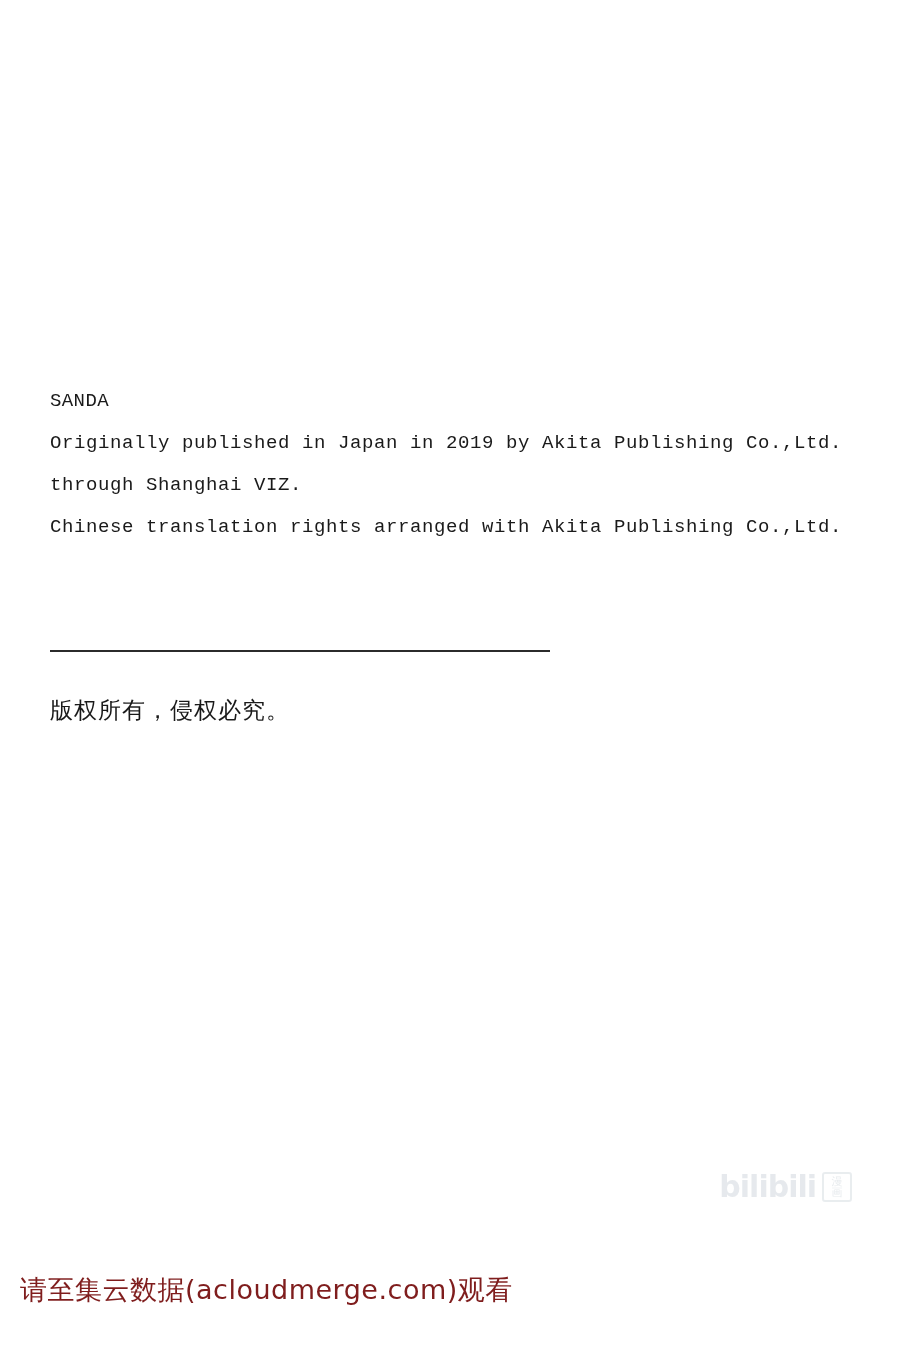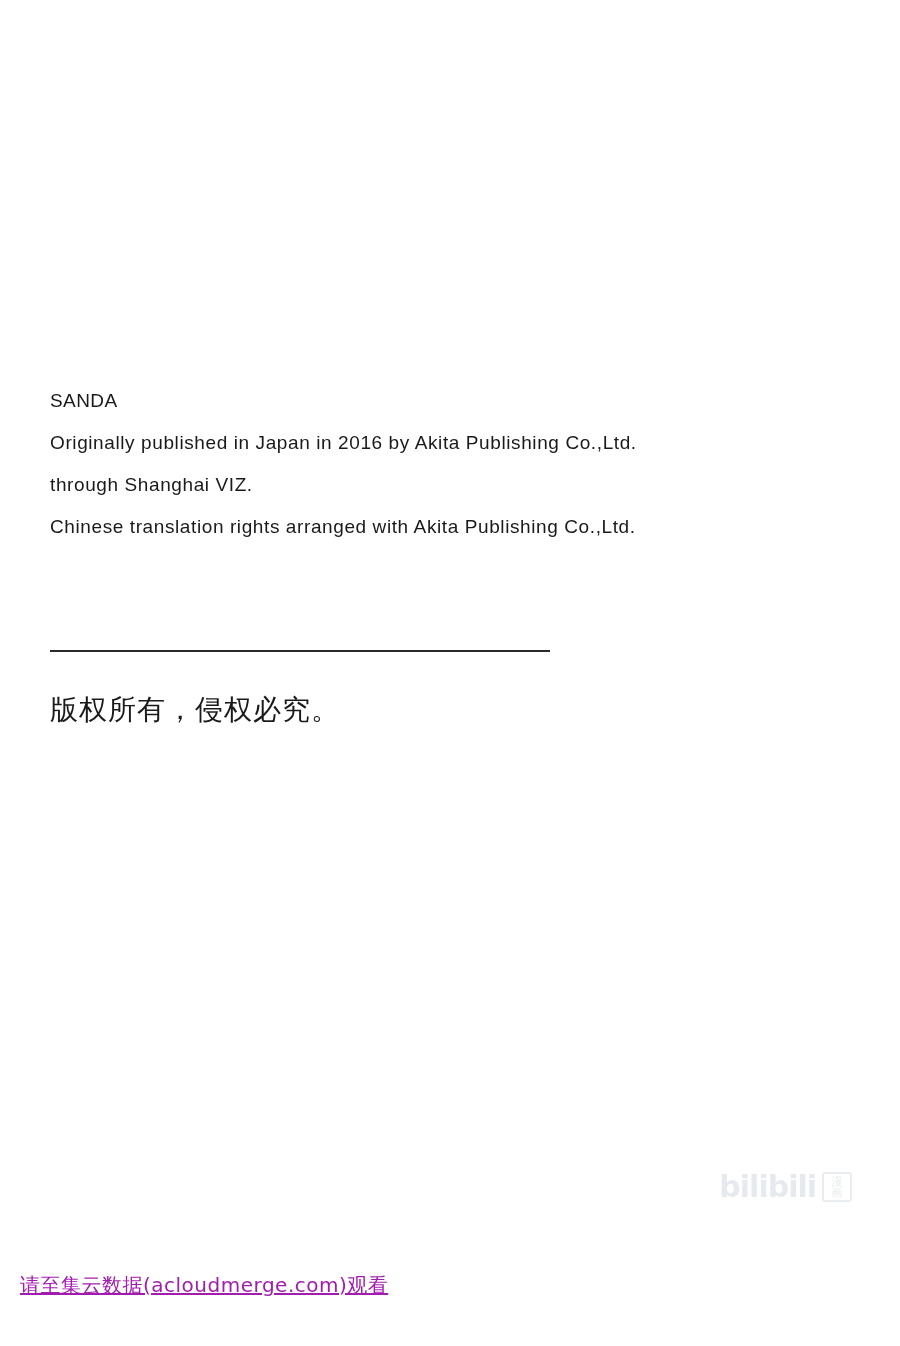--- a/index.html
+++ b/index.html
@@ -19,21 +19,21 @@
     inset: 0;
     background: #ffffff;
   }
   .copyright-block {
     position: absolute;
     left: 50px;
     top: 380px;
     width: 800px;
   }
   .cr-line {
-    font-family: Liberation Sans, sans-serif;
+    font-family: Liberation Mono, monospace;
     font-size: 19px;
     line-height: 42px;
     color: #1a1a1a;
     letter-spacing: 0.6px;
     white-space: pre;
   }
   .cr-line.title {
     letter-spacing: 0.4px;
   }
   .divider {
@@ -42,21 +42,21 @@
     top: 650px;
     width: 500px;
     height: 2px;
     background: #2b2b2b;
   }
   .rights-note {
     position: absolute;
     left: 50px;
     top: 690px;
     font-family: "DejaVu Sans", sans-serif;
-    font-size: 28px;
+    font-size: 23px;
     line-height: 40px;
     color: #1a1a1a;
     letter-spacing: 1px;
   }
   .watermark-brand {
     position: absolute;
     right: 48px;
     top: 1172px;
     display: flex;
     align-items: flex-start;
@@ -85,35 +85,34 @@
     font-size: 11px;
     line-height: 11px;
     margin-bottom: 2px;
   }
   .wm-badge span { display: block; }
   .promo-text {
     position: absolute;
     left: 20px;
     top: 1272px;
     font-family: "DejaVu Sans", sans-serif;
-    font-size: 20px;
-    color: #a21caf;
+    font-size: 27px;
+    color: #7f1d1d;
     letter-spacing: 0.5px;
     white-space: nowrap;
-    text-decoration: underline;
   }
 </style>
 </head>
 <body>
 
 <div class="page">
 
   <div class="copyright-block">
     <div class="cr-line title">SANDA</div>
-    <div class="cr-line">Originally published in Japan in 2016 by Akita Publishing Co.,Ltd.</div>
+    <div class="cr-line">Originally published in Japan in 2019 by Akita Publishing Co.,Ltd.</div>
     <div class="cr-line">through Shanghai VIZ.</div>
     <div class="cr-line">Chinese translation rights arranged with Akita Publishing Co.,Ltd.</div>
   </div>
 
   <div class="divider"></div>
 
   <div class="rights-note">版权所有，侵权必究。</div>
 
   <div class="watermark-brand">
     <div class="wm-text">bilibili</div>

